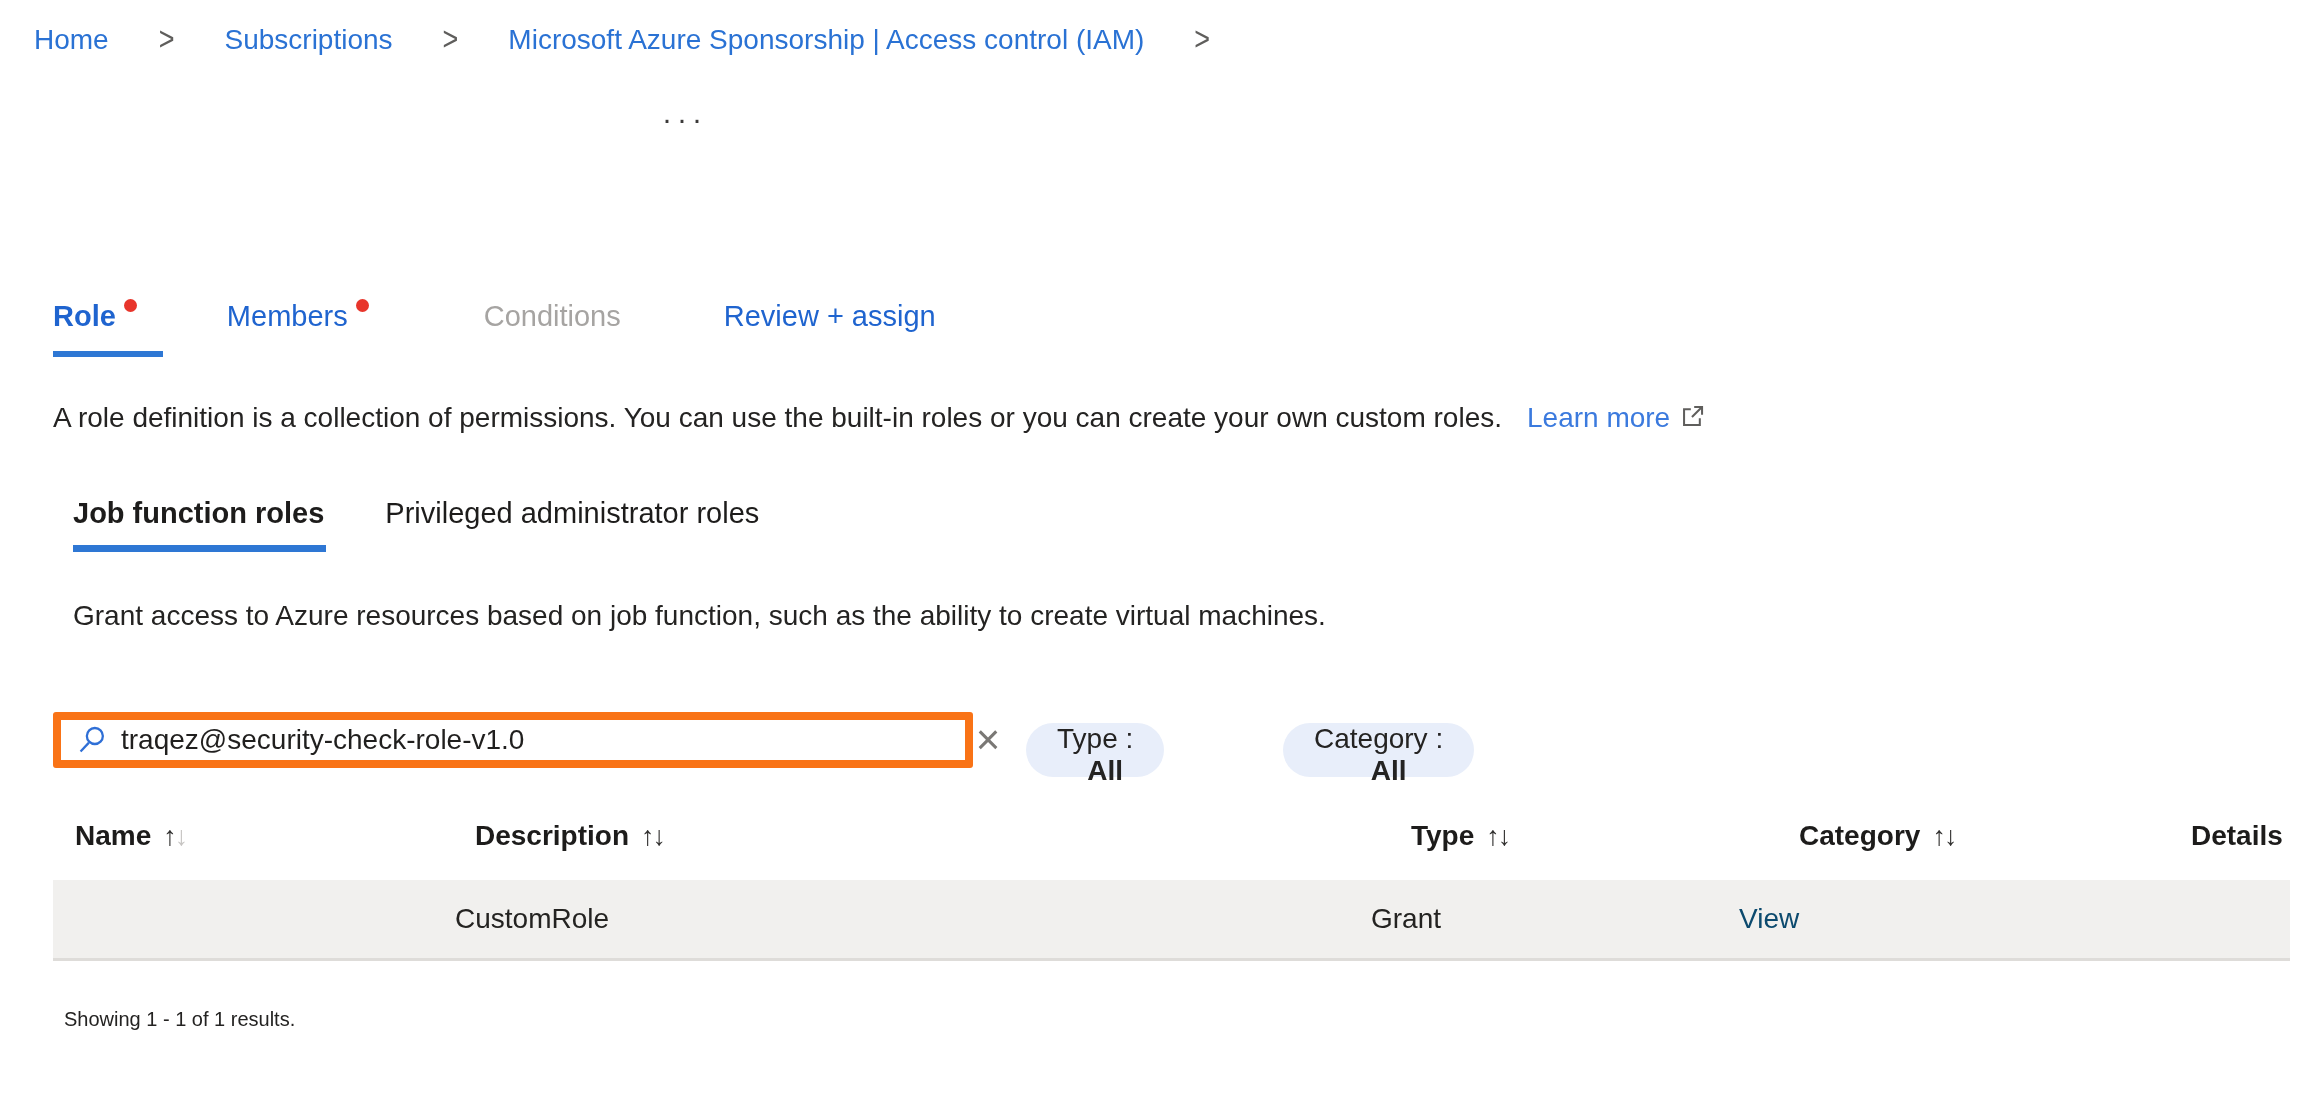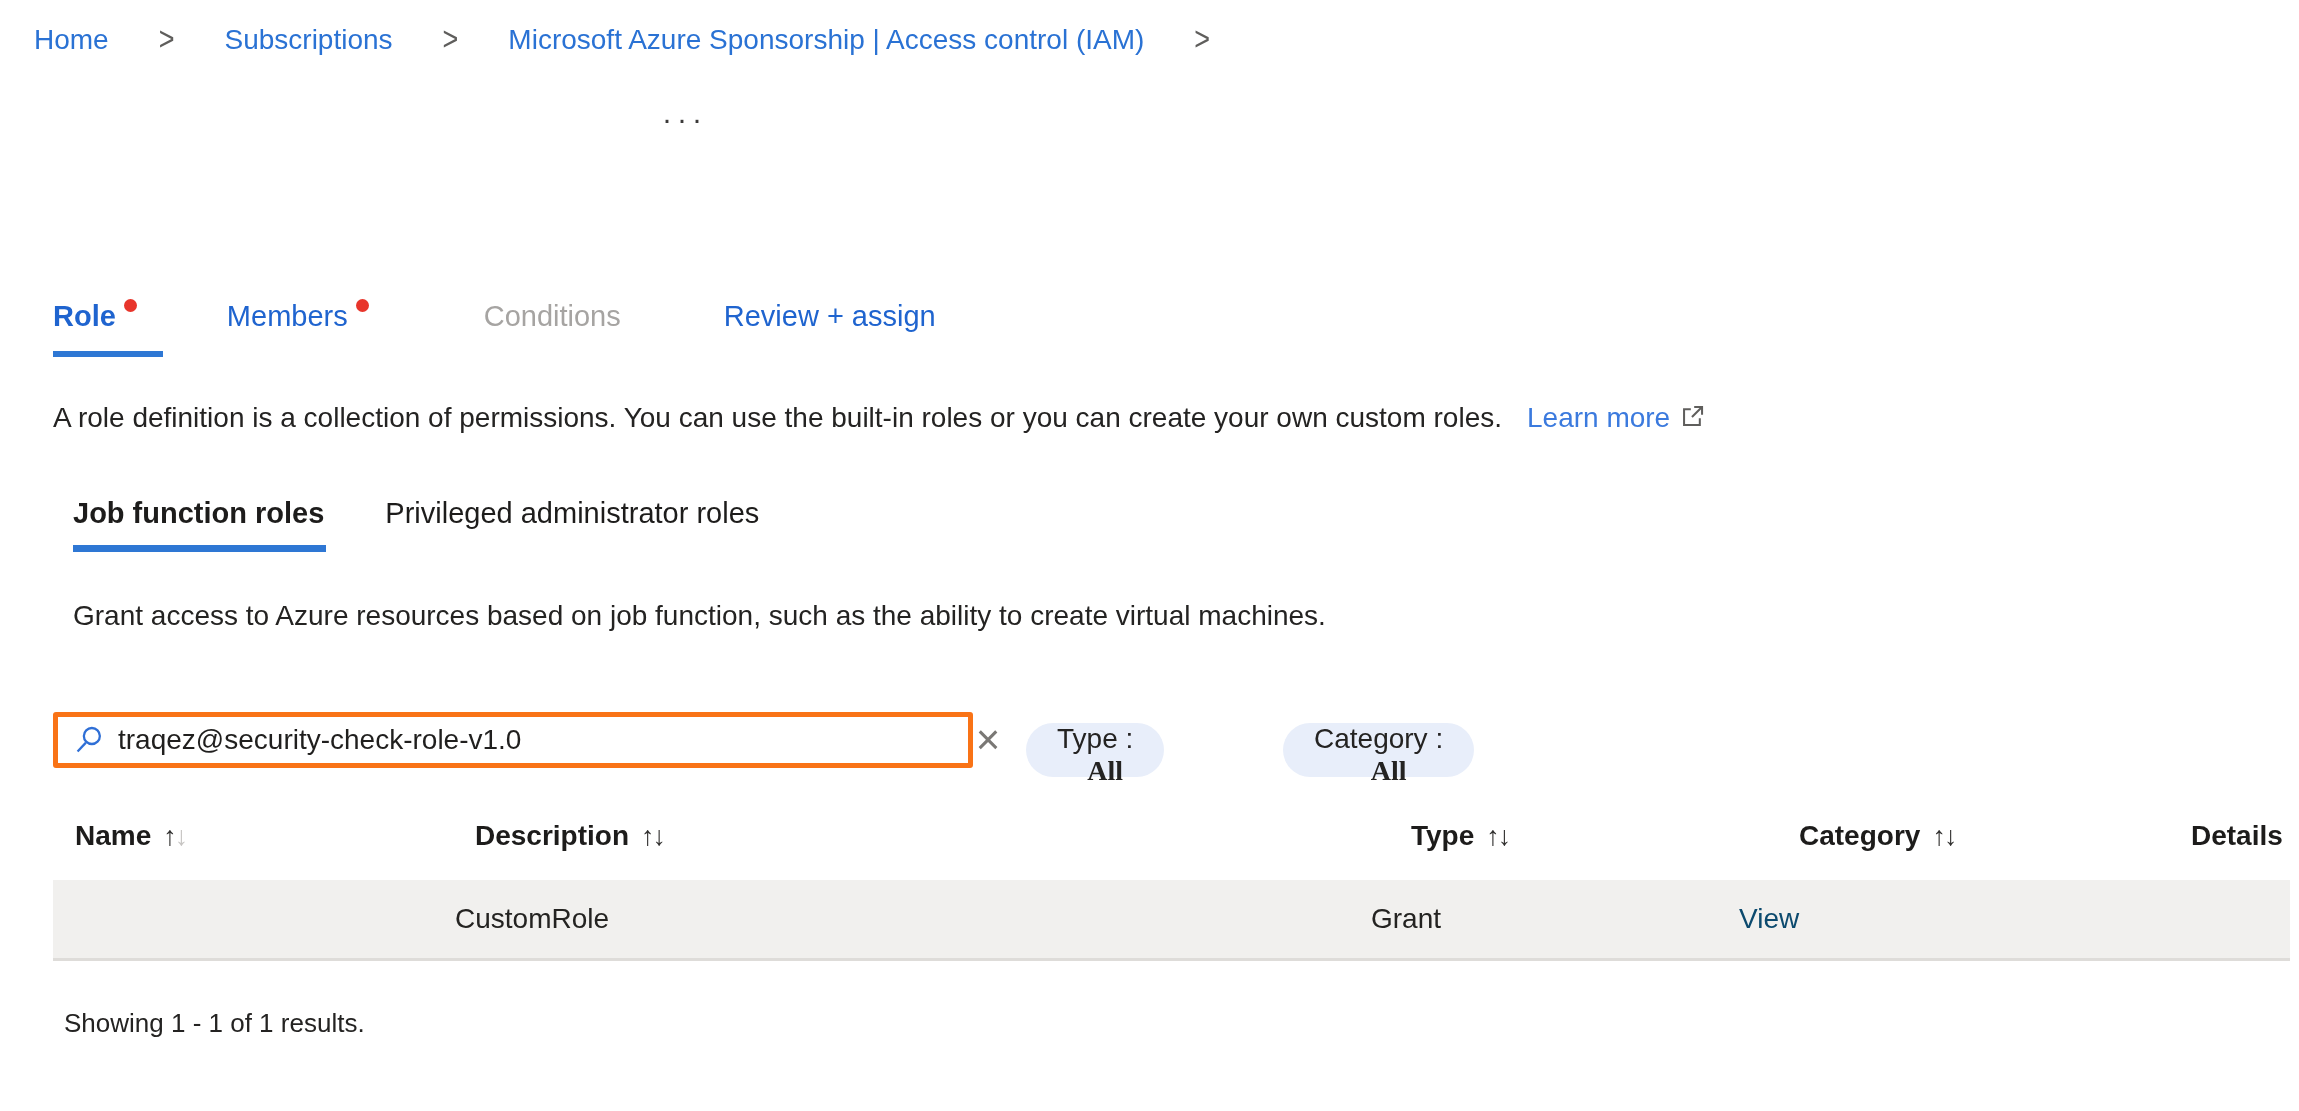--- a/index.html
+++ b/index.html
@@ -37,44 +37,44 @@
 
   
   .subtabs { left:73px; top:497px; display:flex; }
   .subtab { font-size:29px; color:#1d1c1b; padding:0 2px 22px 0; cursor:pointer; white-space:nowrap; margin-right:59px; position:relative; }
   .subtab.active { font-weight:700; }
   .subtab.active::after { content:""; position:absolute; left:0; right:0; bottom:0; height:7px; background:#2e77d4; }
 
   .grant-text { left:73px; top:600px; font-size:28px; color:#242322; }
 
   
-  .search-box { left:53px; top:712px; width:920px; height:56px; border:5px solid #f97316; border-radius:3px;
+  .search-box { left:53px; top:712px; width:920px; height:56px; border:8px solid #f97316; border-radius:3px;
     display:flex; align-items:center; background:#fff; }
   .search-box input { border:none; outline:none; flex:1; font-size:28px; font-family:"Liberation Sans", sans-serif;
     color:#201f1e; padding-left:13px; background:transparent; }
   .search-icon { margin-left:15px; flex:0 0 auto; }
   .clear-btn { left:962px; top:712px; width:52px; height:56px; display:flex; align-items:center; justify-content:center;
     font-size:42px; font-weight:300; color:#7a7875; cursor:pointer; line-height:1; }
   .pill { top:723px; height:54px; border-radius:27px; background:#e8eefa; display:inline-flex; align-items:center;
     padding:0 31px; font-size:28px; color:#242322; cursor:pointer; white-space:nowrap;flex-direction:column; }
-  .pill b { margin-left:20px;font-family:Liberation Serif, serif; }
+  .pill b { margin-left:20px; }
   .pill-type { left:1026px; }
   .pill-category { left:1283px; }
 
   
   .tbl-grid { display:grid; grid-template-columns:402px 916px 368px 372px 1fr; width:2237px; }
   .tbl-header { left:53px; top:820px; font-size:28px; font-weight:700; color:#1d1c1b;gap:20px; }
   .tbl-header .cell:first-child, .tbl-row .cell:first-child { padding-left:22px; }
   .sort { font-weight:400; font-size:27px; margin-left:12px; color:#323130; letter-spacing:-2px; }
   .sort .muted { color:#c7c5c3; }
   .tbl-row { left:53px; top:880px; height:81px; background:#f1f0ee; border-bottom:3px solid #dedcd9;
     align-items:center; font-size:28px; color:#242321; cursor:pointer; }
   .view-link { color:#0c4a6e; text-decoration:none; cursor:pointer; }
 
-  .results-summary { left:64px; top:1008px; font-size:26px; color:#242322; }
+  .results-summary { left:64px; top:1008px; font-size:20px; color:#242322; }
 </style>
 </head>
 <body>
 
 <div class="canvas">
 
   <nav class="abs breadcrumb">
     <a class="crumb">Home</a>
     <span class="crumb-sep">&gt;</span>
     <a class="crumb">Subscriptions</a>

